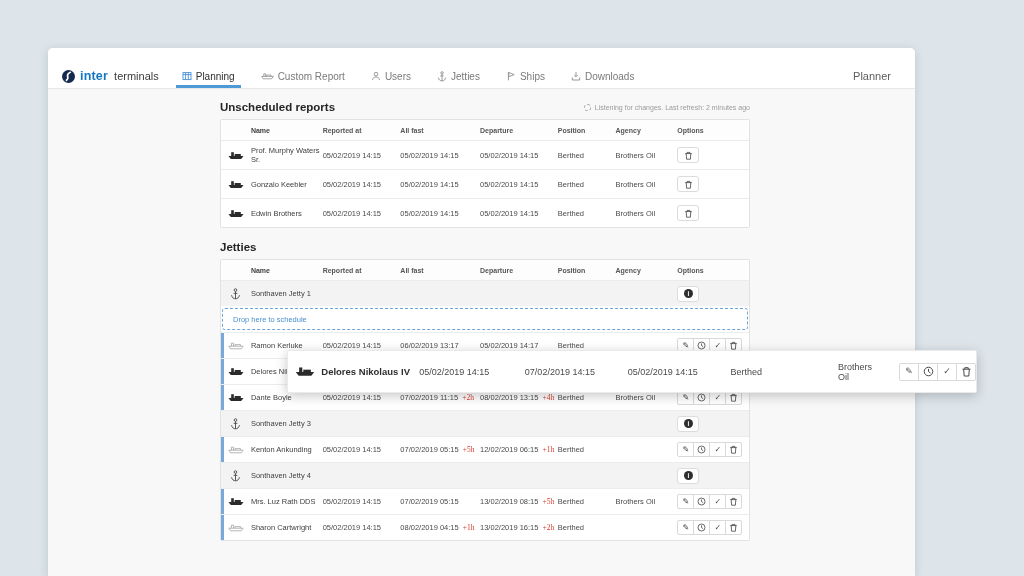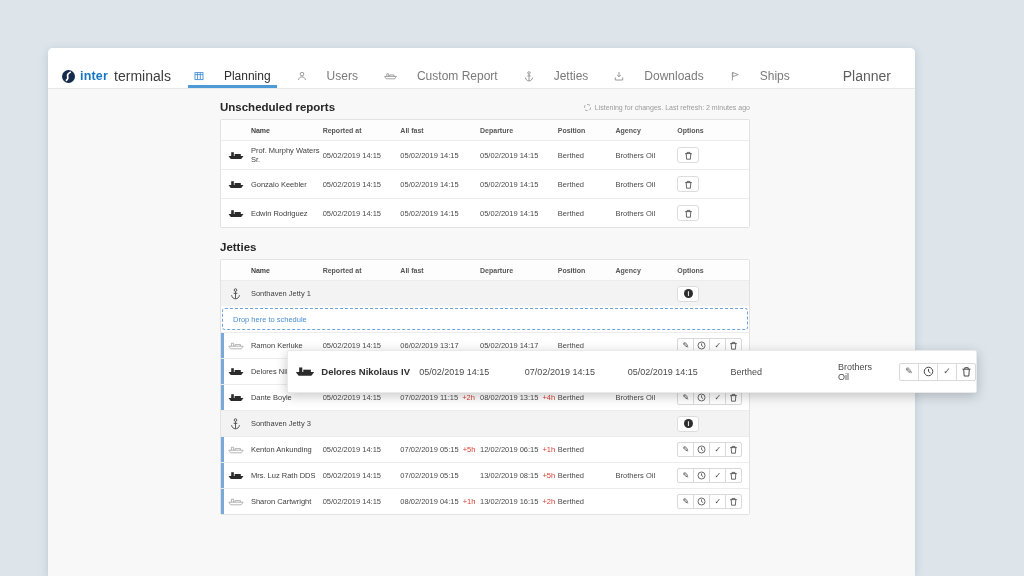--- a/index.html
+++ b/index.html
@@ -7,29 +7,29 @@
   body { background:#dde5eb; font-family:"Liberation Sans", sans-serif; position:relative; }
 
   .window { position:absolute; left:48px; top:48px; width:867px; height:528px;
             background:#f8f8f8; border-radius:5px 5px 0 0; box-shadow:0 2px 10px rgba(40,60,80,.18); }
 
   
   .navbar { height:41px; background:#fff; border-bottom:1px solid #e7e7e7; border-radius:5px 5px 0 0;
             display:flex; align-items:center; padding:16px 10px 0 14px; position:relative; }
   .brand { display:flex; align-items:center; gap:5px; }
   .brand-primary { font-size:12.5px; font-weight:bold; color:#1577c4; letter-spacing:.2px; }
-  .brand-secondary { font-size:14px; color:#3c3c3c; margin-left:1px; }
+  .brand-secondary { font-size:11px; color:#3c3c3c; margin-left:1px; }
   .tabs { display:flex; margin-left:10px; height:100%; }
-  .tab { display:flex; align-items:center; gap:20px; padding:0 13px; font-size:12px; color:#7a7a7a;
+  .tab { display:flex; align-items:center; gap:4px; padding:0 13px; font-size:10px; color:#7a7a7a;
          position:relative; cursor:pointer; }
   .tab svg { stroke:#8f8f8f; }
   .tab.active { color:#2f2f2f; }
   .tab.active svg { stroke:#4a90d9; }
   .tab.active::after { content:""; position:absolute; left:7px; right:7px; bottom:0; height:3px; background:#4e9ad6; }
-  .planner { margin-left:auto; display:flex; align-items:center; gap:4px; font-size:14px; color:#5d5d5d; cursor:pointer; }
+  .planner { margin-left:auto; display:flex; align-items:center; gap:4px; font-size:11px; color:#5d5d5d; cursor:pointer; }
 
   
   .content { position:absolute; left:172px; top:41px; width:530px; padding-top:12px; }
   .section-head { display:flex; justify-content:space-between; align-items:center; margin-bottom:6px; }
   .section-title { font-size:11.5px; font-weight:bold; color:#262626; }
   .listening { display:flex; align-items:center; gap:4px; font-size:7px; color:#9b9b9b; }
   .spinner { width:7px; height:7px; border:1px dashed #a8a8a8; border-radius:50%; }
   .jetties-title { margin-top:13px; margin-bottom:6px; }
 
   .table { background:#fff; border:1px solid #e2e2e2; border-radius:2px; }
@@ -40,21 +40,21 @@
   .t-row.ship { box-shadow: inset 3px 0 0 #79a9db; cursor:grab; }
   .t-row.jetty { background:#f3f3f3; }
   .c-ico { width:30px; display:flex; justify-content:center; align-items:center; }
   .c-name { width:72px; color:#3e3e3e; }
   .c-rep  { width:78px; }
   .c-fast { width:80px; }
   .c-dep  { width:78px; }
   .c-pos  { width:58px; }
   .c-agy  { width:62px; }
   .c-opt  { width:72px; display:flex; align-items:center; }
-  .delta { color:#d63c2f; margin-left:4px; }
+  .delta { color:#d63c2f; margin-left:4px;font-family:Liberation Serif, serif; }
 
   .drop-row { height:22px; margin:2px 1px; display:flex; align-items:center; padding-left:10px;
               border:1px dashed #6fa3dc; border-radius:3px; background:#fff; color:#4a90d2; font-size:7.5px; }
 
   
   .btn-group { display:flex; }
   .act-btn { width:17px; height:15px; background:#fff; border:1px solid #d9d9d9; margin-left:-1px;
              display:flex; align-items:center; justify-content:center; color:#4c4c4c; cursor:pointer; }
   .act-btn:first-child { border-radius:2px 0 0 2px; margin-left:0; }
   .act-btn:last-child { border-radius:0 2px 2px 0; }
@@ -99,65 +99,65 @@
         <span>
             <svg width="10" height="10" viewBox="0 0 10 10" fill="none" stroke-width=".9">
               <rect x="1" y="1.6" width="8" height="7"></rect>
               <path d="M1 3.6h8M3.6 1.6v7M6.3 1.6v7"></path>
             </svg>
           </span>
         <span>Planning</span>
       </a>
       <a class="tab">
         <span>
+            <svg width="13" height="8" viewBox="0 0 13 8" fill="none" stroke-width=".8">
+              <path d="M.6 4.4h11.8l-1.7 2.4H2.2z"></path>
+              <path d="M2.8 4.4V1.8h1.8v2.6M5.6 4.4V3h4.4v1.4"></path>
+            </svg>
+          </span>
+        <span>Custom Report</span>
+      </a>
+      <a class="tab">
+        <span>
             <svg width="10" height="10" viewBox="0 0 10 10" fill="none" stroke-width=".9">
               <circle cx="5" cy="3.1" r="1.8"></circle>
               <path d="M1.5 9c.3-2.2 1.9-3.1 3.5-3.1S8.2 6.8 8.5 9"></path>
             </svg>
           </span>
         <span>Users</span>
-      </a>
-      <a class="tab">
-        <span>
-            <svg width="13" height="8" viewBox="0 0 13 8" fill="none" stroke-width=".8">
-              <path d="M.6 4.4h11.8l-1.7 2.4H2.2z"></path>
-              <path d="M2.8 4.4V1.8h1.8v2.6M5.6 4.4V3h4.4v1.4"></path>
-            </svg>
-          </span>
-        <span>Custom Report</span>
       </a>
       <a class="tab">
         <span>
             <svg width="10" height="11" viewBox="0 0 10 11" fill="none" stroke-width=".9">
               <circle cx="5" cy="1.9" r="1.2"></circle>
               <path d="M5 3.1v6.8"></path>
               <path d="M1.4 6.6c.3 2.2 1.9 3.3 3.6 3.3s3.3-1.1 3.6-3.3"></path>
               <path d="M3.3 4.9h3.4"></path>
             </svg>
           </span>
         <span>Jetties</span>
       </a>
       <a class="tab">
         <span>
             <svg width="10" height="10" viewBox="0 0 10 10" fill="none" stroke-width=".9">
-              <path d="M1.3 6.4v2.6h7.4V6.4"></path>
-              <path d="M5 1v4.6"></path>
-              <path d="M3.2 4L5 5.8 6.8 4"></path>
-            </svg>
-          </span>
-        <span>Downloads</span>
+              <path d="M2.4 1v8.4"></path>
+              <path d="M2.8 1.5l5.4 2.1-5.4 2.1z"></path>
+            </svg>
+          </span>
+        <span>Ships</span>
       </a>
       <a class="tab">
         <span>
             <svg width="10" height="10" viewBox="0 0 10 10" fill="none" stroke-width=".9">
-              <path d="M2.4 1v8.4"></path>
-              <path d="M2.8 1.5l5.4 2.1-5.4 2.1z"></path>
-            </svg>
-          </span>
-        <span>Ships</span>
+              <path d="M1.3 6.4v2.6h7.4V6.4"></path>
+              <path d="M5 1v4.6"></path>
+              <path d="M3.2 4L5 5.8 6.8 4"></path>
+            </svg>
+          </span>
+        <span>Downloads</span>
       </a>
     </nav>
     <div class="planner">
       <span>Planner</span>
       <span>
           <svg width="10" height="10" viewBox="0 0 10 10" fill="none" stroke-width=".9">
             <path d="M4.8 1.2h3.8v7.6H4.8"></path>
             <path d="M.9 5h4.9"></path>
             <path d="M4 3.2L5.8 5 4 6.8"></path>
           </svg>
@@ -242,21 +242,21 @@
       </div>
 
       <div class="t-row tall">
         <span class="c-ico">
             <svg width="16" height="9" viewBox="0 0 16 9" fill="#2b2b2b">
               <path d="M.5 5h15l-2.3 3H2.8z"></path>
               <rect x="3.2" y="1.2" width="2.6" height="3.8"></rect>
               <rect x="6.6" y="3" width="6.2" height="2"></rect>
             </svg>
           </span>
-        <span class="c-name">Edwin Rodriguez</span>
+        <span class="c-name">Edwin Brothers</span>
         <span class="c-rep">05/02/2019 14:15</span>
         <span class="c-fast">05/02/2019 14:15</span>
         <span class="c-dep">05/02/2019 14:15</span>
         <span class="c-pos">Berthed</span>
         <span class="c-agy">Brothers Oil</span>
         <span class="c-opt">
             <span class="sq-btn">
               <span>
                 <svg width="9" height="9" viewBox="0 0 9 9" fill="none" stroke="#444" stroke-width=".8">
                   <path d="M1.2 2.6h6.6"></path>
@@ -495,20 +495,41 @@
                     <path d="M1.2 2.6h6.6"></path>
                     <path d="M3.1 2.6V1.4h2.8v1.2"></path>
                     <path d="M2.2 2.6l.4 5.6h3.8l.4-5.6"></path>
                   </svg>
                 </span>
               </span>
         </span>
           </span>
       </div>
 
+      <div class="t-row jetty">
+        <span class="c-ico">
+            <svg width="11" height="12" viewBox="0 0 10 11" fill="none" stroke="#555" stroke-width=".9">
+              <circle cx="5" cy="1.9" r="1.2"></circle>
+              <path d="M5 3.1v6.8"></path>
+              <path d="M1.4 6.6c.3 2.2 1.9 3.3 3.6 3.3s3.3-1.1 3.6-3.3"></path>
+              <path d="M3.3 4.9h3.4"></path>
+            </svg>
+          </span>
+        <span class="c-name">Sonthaven Jetty 4</span>
+        <span class="c-rep"></span>
+          <span class="c-fast"></span>
+          <span class="c-dep"></span>
+          <span class="c-pos"></span>
+          <span class="c-agy"></span>
+        <span class="c-opt">
+            <span class="sq-btn">
+              <span class="i-circle">i</span>
+            </span>
+          </span>
+      </div>
 
       <div class="t-row ship">
         <span class="c-ico">
             <svg width="16" height="9" viewBox="0 0 16 9" fill="#2b2b2b">
               <path d="M.5 5h15l-2.3 3H2.8z"></path>
               <rect x="3.2" y="1.2" width="2.6" height="3.8"></rect>
               <rect x="6.6" y="3" width="6.2" height="2"></rect>
             </svg>
           </span>
         <span class="c-name">Mrs. Luz Rath DDS</span>

